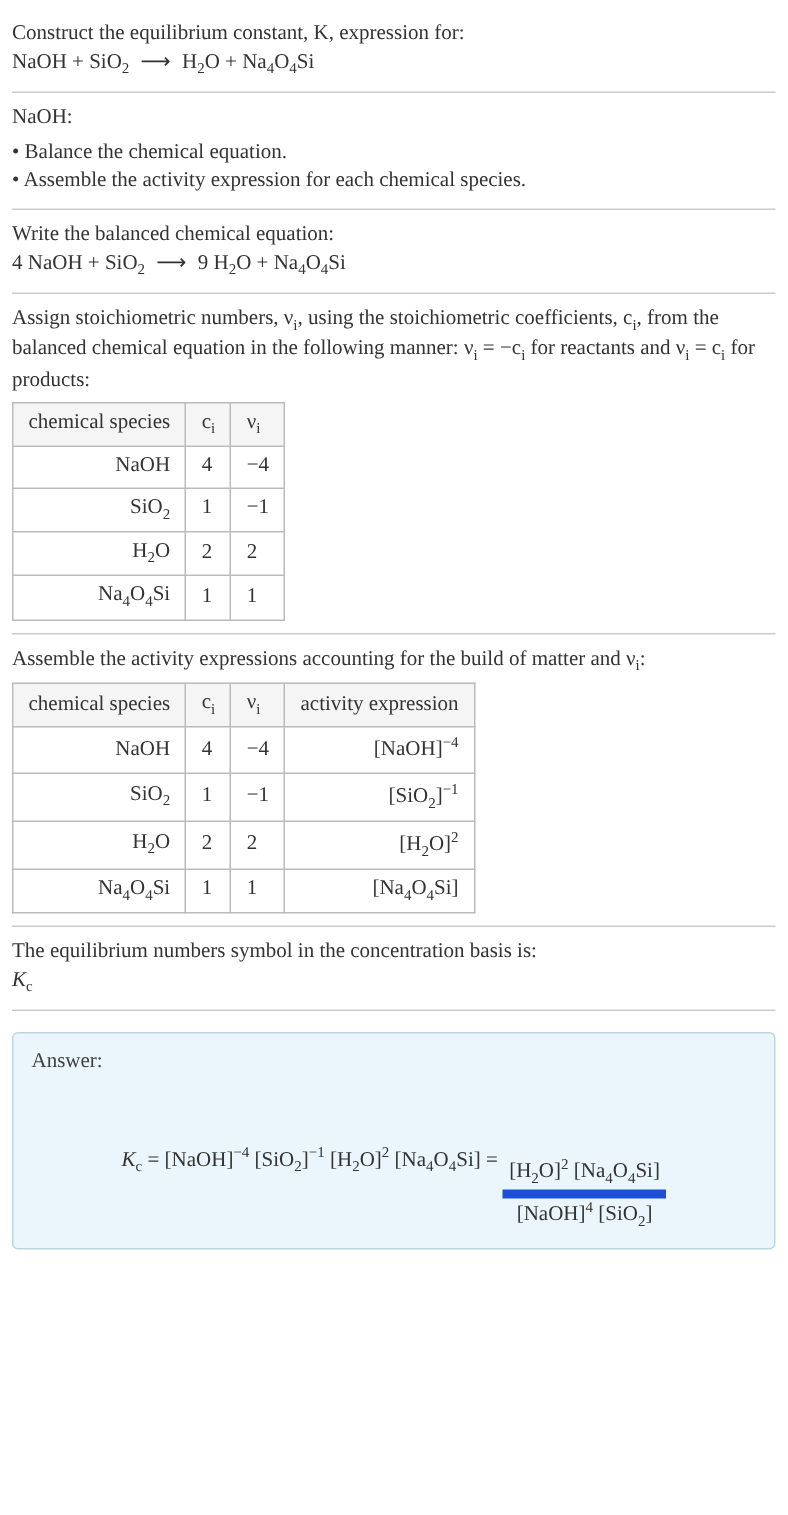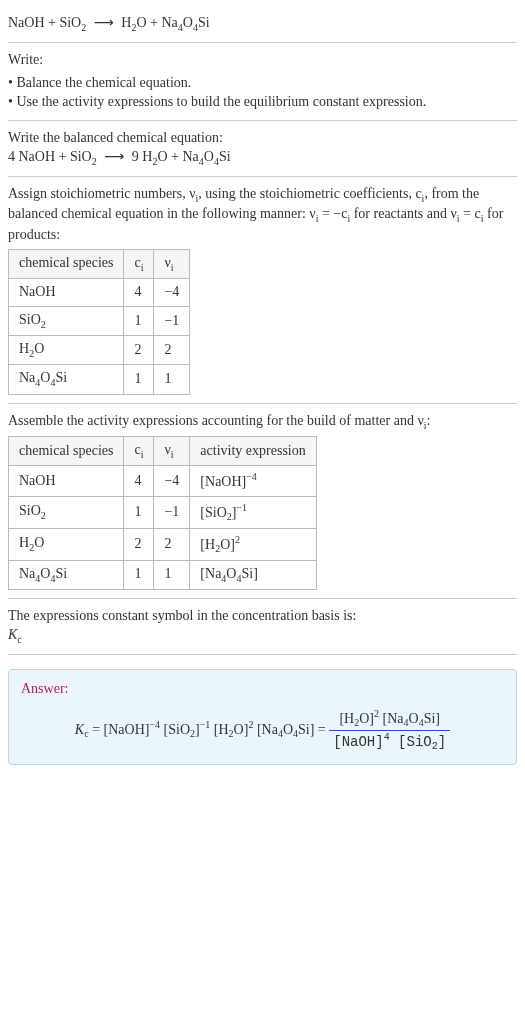--- a/index.html
+++ b/index.html
@@ -22,67 +22,68 @@
   .sub { vertical-align: sub; font-size: 10px; }
   .sup { vertical-align: super; font-size: 10px; }
   .arrow { padding: 0 4px; }
   table {
     border-collapse: collapse;
     margin-top: 4px;
   }
   td, th {
     border: 1px solid #bbb;
     padding: 4px 10px;
-    text-align: left;
+    text-align: right;
     font-size: 14px;
     font-weight: normal;
   }
   th {
     background: #f5f5f5;
   }
   td.center, th.center { text-align: left; }
   .answer-box {
     background: #eaf6fb;
     border: 1px solid #bcd6e0;
     border-radius: 4px;
     padding: 10px 12px;
     margin-top: 6px;
   }
   .answer-label {
     font-size: 14px;
-    color: #be185d;
+    color: #404040;
     margin-bottom: 8px;
   }
   .frac {
     display: inline-block;
     vertical-align: middle;
     text-align: center;
   }
-  .frac .num { display: block; border-bottom: 1px solid #1d4ed8; padding: 0 4px; }
-  .frac .den { display: block; padding: 0 4px; font-family: Liberation Mono, monospace; }
+  .frac .num { display: block; border-bottom: 6px solid #1d4ed8; padding: 0 4px; margin-top: 44px; }
+  .frac .den { display: block; padding: 0 4px; }
   .nowrap { white-space: nowrap; }
   ul.plan { margin: 4px 0 0 0; padding-left: 0; list-style: none; }
   ul.plan li::before { content: "• "; }
 </style>
 </head>
 <body>
 
 <div class="section">
+  <div>Construct the equilibrium constant, K, expression for:</div>
   <div class="eq nowrap">
     <span>NaOH + SiO</span><span class="sub">2</span>
     <span class="arrow">⟶</span>
     <span>H</span><span class="sub">2</span><span>O + Na</span><span class="sub">4</span><span>O</span><span class="sub">4</span><span>Si</span>
   </div>
 </div>
 
 <div class="section">
-  <div>Write:</div>
+  <div>NaOH:</div>
   <ul class="plan">
     <li>Balance the chemical equation.</li>
-    <li>Use the activity expressions to build the equilibrium constant expression.</li>
+    <li>Assemble the activity expression for each chemical species.</li>
   </ul>
 </div>
 
 <div class="section">
   <div>Write the balanced chemical equation:</div>
   <div class="eq nowrap">
     <span>4 NaOH + SiO</span><span class="sub">2</span>
     <span class="arrow">⟶</span>
     <span>9 H</span><span class="sub">2</span><span>O + Na</span><span class="sub">4</span><span>O</span><span class="sub">4</span><span>Si</span>
   </div>
@@ -157,21 +158,21 @@
       <td><span>Na</span><span class="sub">4</span><span>O</span><span class="sub">4</span><span>Si</span></td>
       <td class="center">1</td>
       <td class="center">1</td>
       <td><span>[Na</span><span class="sub">4</span><span>O</span><span class="sub">4</span><span>Si]</span></td>
     </tr>
   </tbody>
     </table>
 </div>
 
 <div class="section">
-  <div>The expressions constant symbol in the concentration basis is:</div>
+  <div>The equilibrium numbers symbol in the concentration basis is:</div>
   <div class="eq">
     <span style="font-style:italic">K</span><span class="sub">c</span>
   </div>
 </div>
 
 <div class="section" style="border-bottom:none">
 
   <div class="answer-box">
     <div class="answer-label">Answer:</div>
     <div class="eq nowrap" style="text-align:center">

